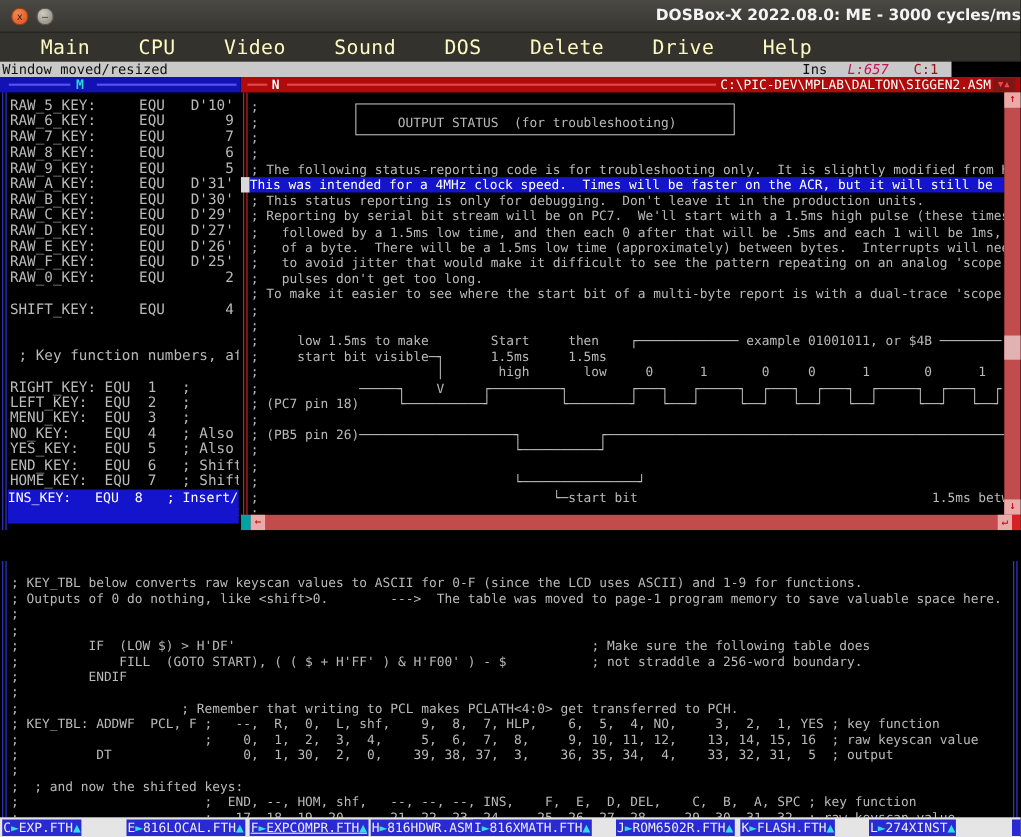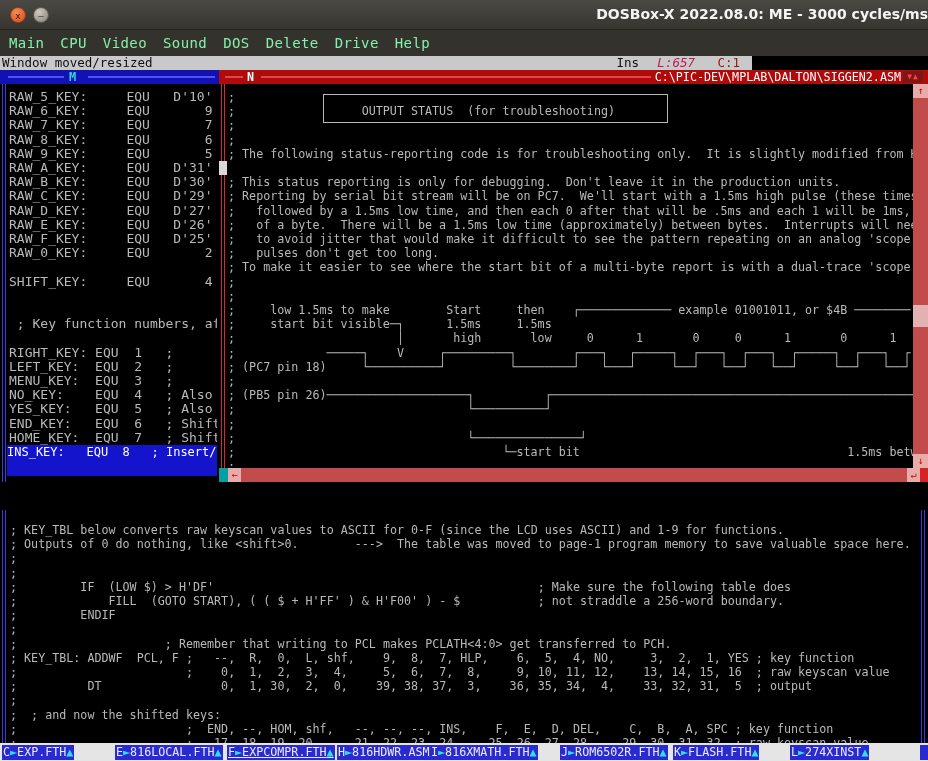--- a/index.html
+++ b/index.html
@@ -12,23 +12,23 @@
     background:linear-gradient(#4a4943,#36352f); border-bottom:1px solid #262620; }
   .winbtn { position:absolute; top:7px; width:16px; height:16px; border-radius:50%;
     font-size:9px; line-height:16px; text-align:center; color:#3a1505; }
   #btn-close { left:10px; background:radial-gradient(circle at 35% 30%, #f08b54, #e25f2b 70%); border:1px solid #9c3e14;}
   #btn-min { left:33px; background:radial-gradient(circle at 35% 30%, #cfcbc2, #989287 75%); border:1px solid #5f5b52; color:#2e2c27;}
   #host-title { position:absolute; left:0; right:0; top:6px; text-align:right;
     font-family:"DejaVu Sans", sans-serif; font-weight:bold; font-size:14px; color:#f4f4f4; }
 
   #menubar { position:absolute; left:0; top:30px; width:928px; height:26px;
     background:#33322c; display:flex; align-items:center; padding-left:9px; gap:16px; }
-  .menu-item { color:#86efac; font-size:14px; letter-spacing:0.4px; }
-
-  #statusline { position:absolute; left:0; top:56px; width:752px; height:14px;
+  .menu-item { color:#fef9c3; font-size:18px; letter-spacing:0.4px;margin-left:28px; }
+
+  #statusline { position:absolute; left:0; top:56px; width:865px; height:14px;
     background:#c9c9c9; font-size:12.5px; line-height:14px; color:#101010; }
   #status-msg { position:absolute; left:2px; top:0; }
   #status-ins { position:absolute; right:113px; top:0; }
   #status-line { position:absolute; right:57px; top:0; color:#be185d;font-style:italic; }
   #status-col  { position:absolute; right:12px; top:0; color:#941414; }
 
   
   #screen { position:absolute; left:0; top:70px; width:928px; height:691px; background:#000; }
   pre.code { margin:0; white-space:pre; color:#b9b9b9; font-family:"DejaVu Sans Mono", monospace; }
 
@@ -197,20 +197,21 @@
 ;             ─────┐    V     ┌─────────┐        ┌───┐   ┌─────┐  ┌───┐  ┌───┐  ┌─────┐  ┌───┐  ┌
 ; (PC7 pin 18)     └──────────┘         └────────┘   └───┘     └──┘   └──┘   └──┘     └──┘   └──┘
 ;
 ; (PB5 pin 26)────────────────────┐          ┌─────────────────────────────────────────────────────
 ;                                 └──────────┘
 ;
 ;                                 └───────────────┘
 ;                                      └─start bit                                      1.5ms betwe
 ;</pre>
       <div id="n-cursor"></div>
+      <div id="n-highlight">This was intended for a 4MHz clock speed.  Times will be faster on the ACR, but it will still be</div>
 
       <div id="n-vscroll">
         <div class="sb-arrow" id="n-vup">↑</div>
         <div id="n-vthumb"></div>
         <div class="sb-arrow" id="n-vdown">↓</div>
       </div>
       <div id="n-hscroll">
         <div id="n-hcorner"></div>
         <div id="n-hleft">←</div>
         <div id="n-hright">↵</div>

